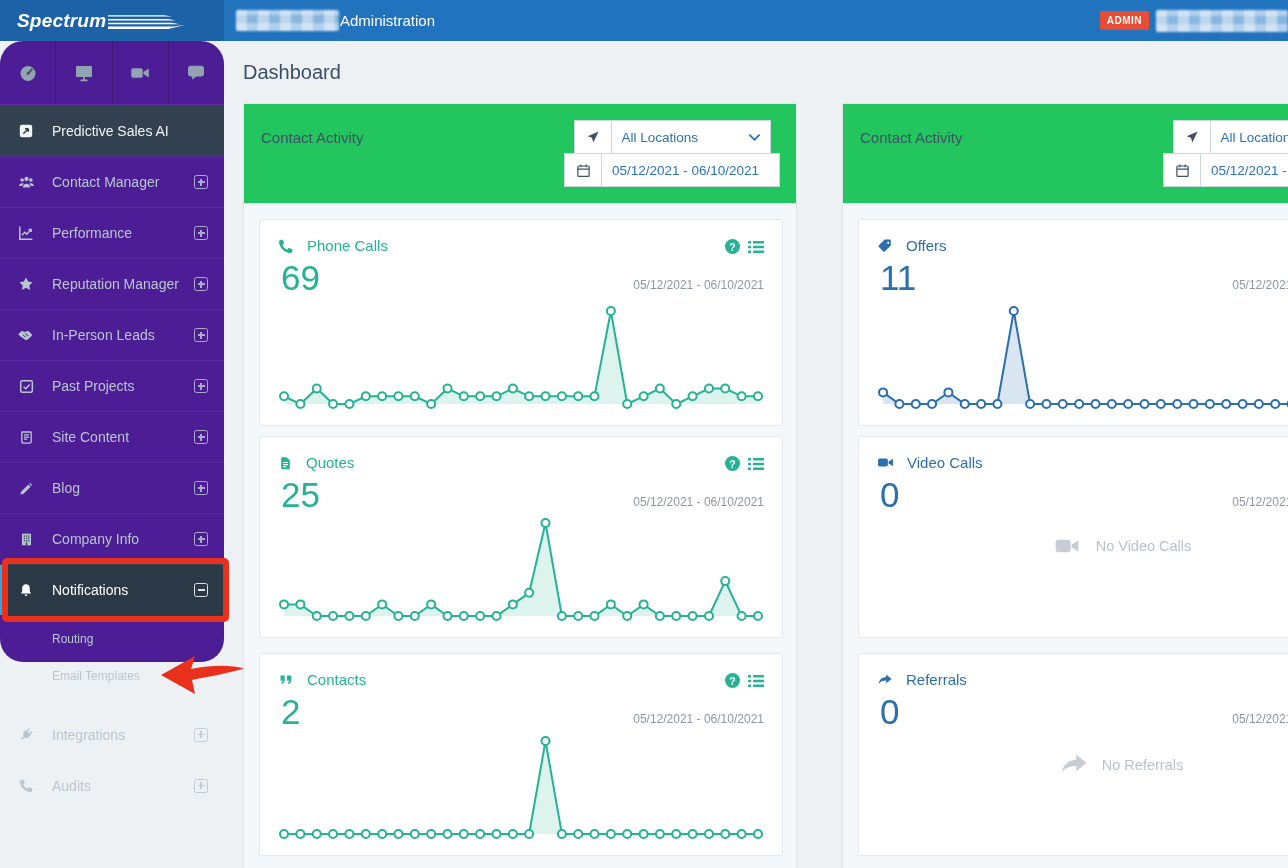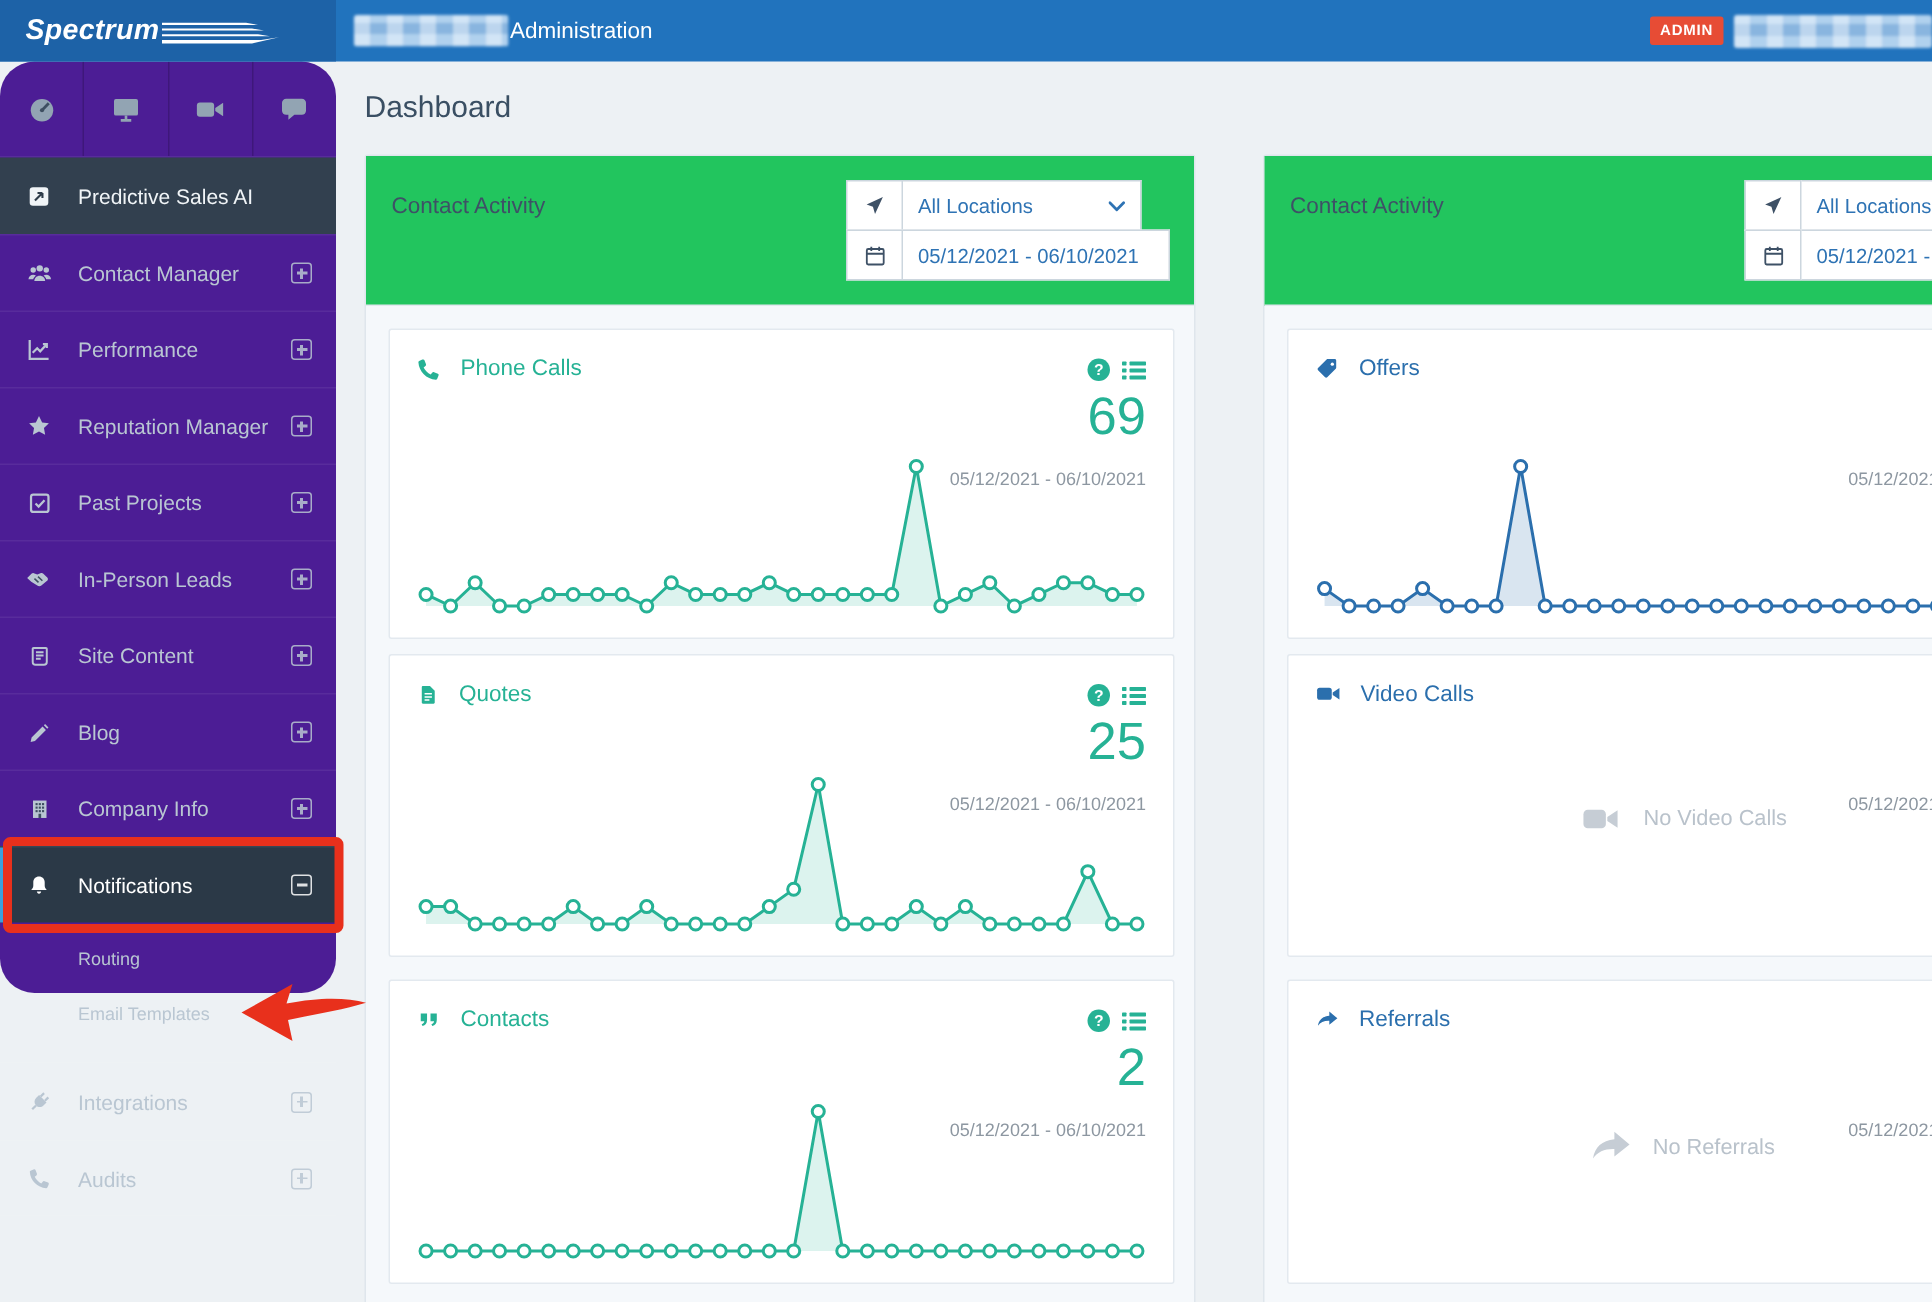--- a/index.html
+++ b/index.html
@@ -47,39 +47,39 @@
 
   
   .main { position:absolute; left:224px; top:41px; right:0; bottom:0; }
   .page-title { position:absolute; left:19px; top:20px; font-size:20px; color:#3a4f63; }
 
   .col { position:absolute; top:62px; width:554px; height:800px; background:#f5f8fb; border:1px solid #dfe6ec; border-radius:2px; }
   .col-1 { left:19px; }
   .col-2 { left:618px; }
   .col-head { height:100px; background:#22c55e; border-bottom:1px solid #e2e8ee; position:relative; }
   .col-title { position:absolute; left:17px; top:25px; font-size:15px; color:#3e5166; }
-  .controls { position:absolute; right:16px; top:16px; display:flex; flex-direction:column; align-items:flex-start; }
+  .controls { position:absolute; right:16px; top:16px; display:flex; flex-direction:column; align-items:center; }
   .ctl-row { display:flex; background:#fff; }
   .ctl-cell { width:38px; height:34px; border:1px solid #ccd6de; display:flex; align-items:center; justify-content:center; color:#3e5166; }
   .ctl-field { height:34px; border:1px solid #ccd6de; border-left:none; display:flex; align-items:center; color:#2e73b4; font-size:13.5px; padding:0 10px; }
   .ctl-select { width:159px; justify-content:space-between; cursor:pointer; }
   .ctl-date { width:178px; cursor:pointer; }
   .ctl-row + .ctl-row { margin-top:-1px; }
 
   .mcard { position:absolute; left:15px; width:524px; background:#fff; border:1px solid #e3e9ef; border-radius:2px; }
   .mcard.teal { --c:#26b295; --cf:rgba(38,178,149,0.16); }
   .mcard.blue { --c:#2b6fad; --cf:rgba(43,111,173,0.18); }
   .mc-head { display:flex; align-items:flex-end; padding:17px 18px 0 18px; color:var(--c); }
   .mc-icon { display:flex; margin-right:13px; }
   .mc-label { font-size:15px; flex:1; }
   .mc-tools { display:flex; align-items:center; gap:8px; }
   .help-icon { width:15px; height:15px; border-radius:50%; background:var(--c); color:#fff; display:flex; align-items:center; justify-content:center; font-size:10.5px; font-weight:bold; cursor:pointer; }
   .help-icon::after { content:"?"; }
   .list-icon { display:flex; cursor:pointer; }
-  .mc-valrow { display:flex; align-items:flex-end; padding:4px 18px 0 21px;flex-direction:column; }
+  .mc-valrow { display:flex; align-items:center; padding:4px 18px 0 21px; }
   .mc-value { font-size:35px; color:var(--c); flex:1; line-height:1.15; }
   .mc-date { font-size:12px; color:#8d97a1; margin-top:14px; }
   .spark { position:absolute; left:16px; right:16px; bottom:12px; height:112px; }
   .empty-state { position:absolute; left:0; right:0; top:96px; display:flex; align-items:center; justify-content:center; gap:11px; color:#b9c2cb; font-size:14.5px; }
 </style>
 </head>
 <body>
 
 <div class="topbar">
   <div class="brandbox">
@@ -170,36 +170,36 @@
       <span class="nav-icon">
           <svg width="16" height="16" viewBox="0 0 16 16">
             <polygon points="8,1.4 10.1,5.6 14.6,6.2 11.3,9.4 12.1,13.9 8,11.7 3.9,13.9 4.7,9.4 1.4,6.2 5.9,5.6" fill="currentColor"></polygon>
           </svg>
         </span>
       <span class="nav-label">Reputation Manager</span>
       <span class="expander plus"></span>
     </div>
     <div class="nav-item">
       <span class="nav-icon">
+          <svg width="18" height="18" viewBox="0 0 16 16">
+            <path d="M1 7.4 3.7 4.8c.3-.3.8-.4 1.2-.2l2.1.8 2.2-.9c.4-.2.9-.1 1.2.2l2.5 2.4c.6.6.5 1.5-.1 2l-3.4 2.8c-.7.6-1.7.6-2.4 0L3.4 9.6z" fill="currentColor"></path>
+            <path d="M5.3 7.8l2.4 2.2M7.4 6.6l2.6 2.4" stroke="#3e4f61" stroke-width=".9" fill="none"></path>
+          </svg>
+        </span>
+      <span class="nav-label">In-Person Leads</span>
+      <span class="expander plus"></span>
+    </div>
+    <div class="nav-item">
+      <span class="nav-icon">
           <svg width="15" height="15" viewBox="0 0 16 16" fill="none" stroke="currentColor" stroke-width="1.6">
             <rect x="1.8" y="1.8" width="12.4" height="12.4" rx="1.6"></rect>
             <path d="M5 8.2l2.2 2.2L11.4 5.8"></path>
           </svg>
         </span>
       <span class="nav-label">Past Projects</span>
-      <span class="expander plus"></span>
-    </div>
-    <div class="nav-item">
-      <span class="nav-icon">
-          <svg width="18" height="18" viewBox="0 0 16 16">
-            <path d="M1 7.4 3.7 4.8c.3-.3.8-.4 1.2-.2l2.1.8 2.2-.9c.4-.2.9-.1 1.2.2l2.5 2.4c.6.6.5 1.5-.1 2l-3.4 2.8c-.7.6-1.7.6-2.4 0L3.4 9.6z" fill="currentColor"></path>
-            <path d="M5.3 7.8l2.4 2.2M7.4 6.6l2.6 2.4" stroke="#3e4f61" stroke-width=".9" fill="none"></path>
-          </svg>
-        </span>
-      <span class="nav-label">In-Person Leads</span>
       <span class="expander plus"></span>
     </div>
     <div class="nav-item">
       <span class="nav-icon">
           <svg width="15" height="15" viewBox="0 0 16 16" fill="none" stroke="currentColor" stroke-width="1.4">
             <path d="M3 2.7c0-.3.25-.6.6-.6h8.8c.35 0 .6.3.6.6v9.3c0 1.1-.9 2-2 2H5c-1.1 0-2-.9-2-2z"></path>
             <path d="M5.3 5.2h5.4M5.3 7.5h5.4M5.3 9.8h3.4"></path>
           </svg>
         </span>
       <span class="nav-label">Site Content</span>

